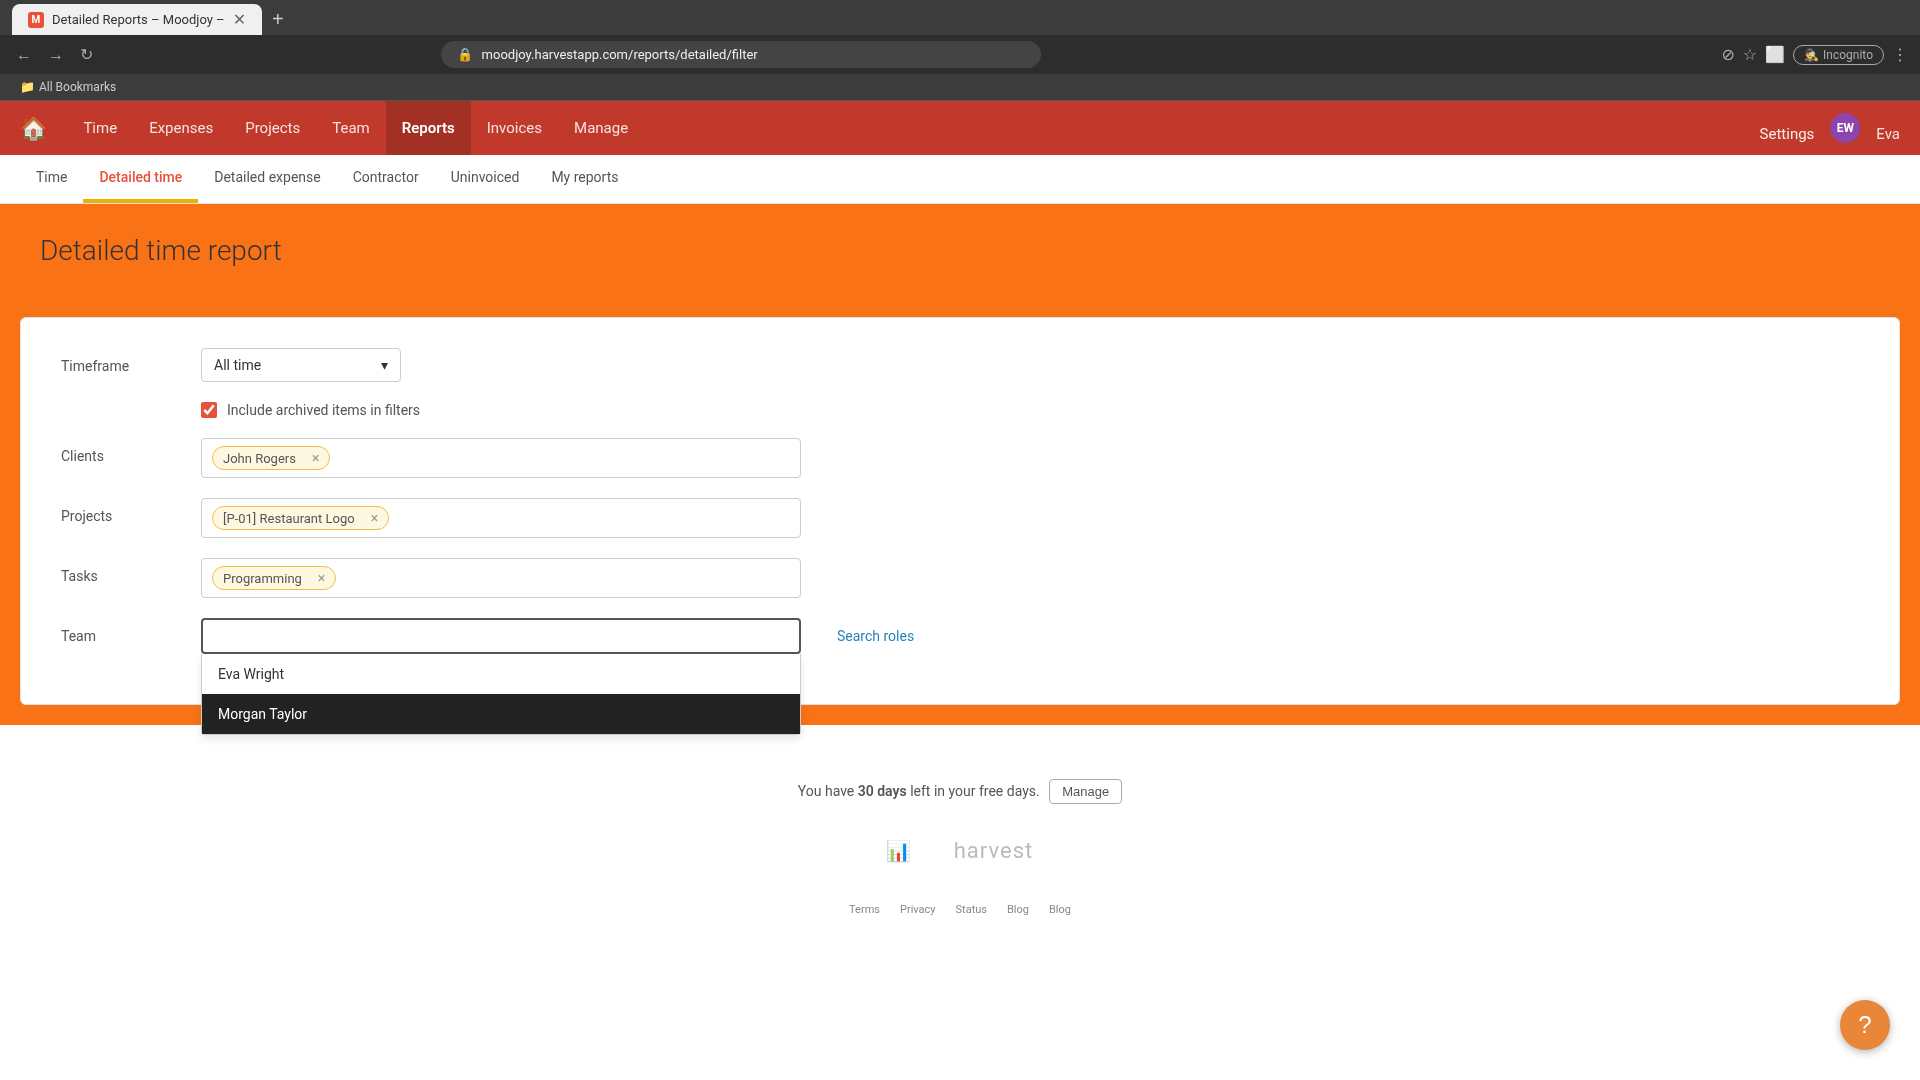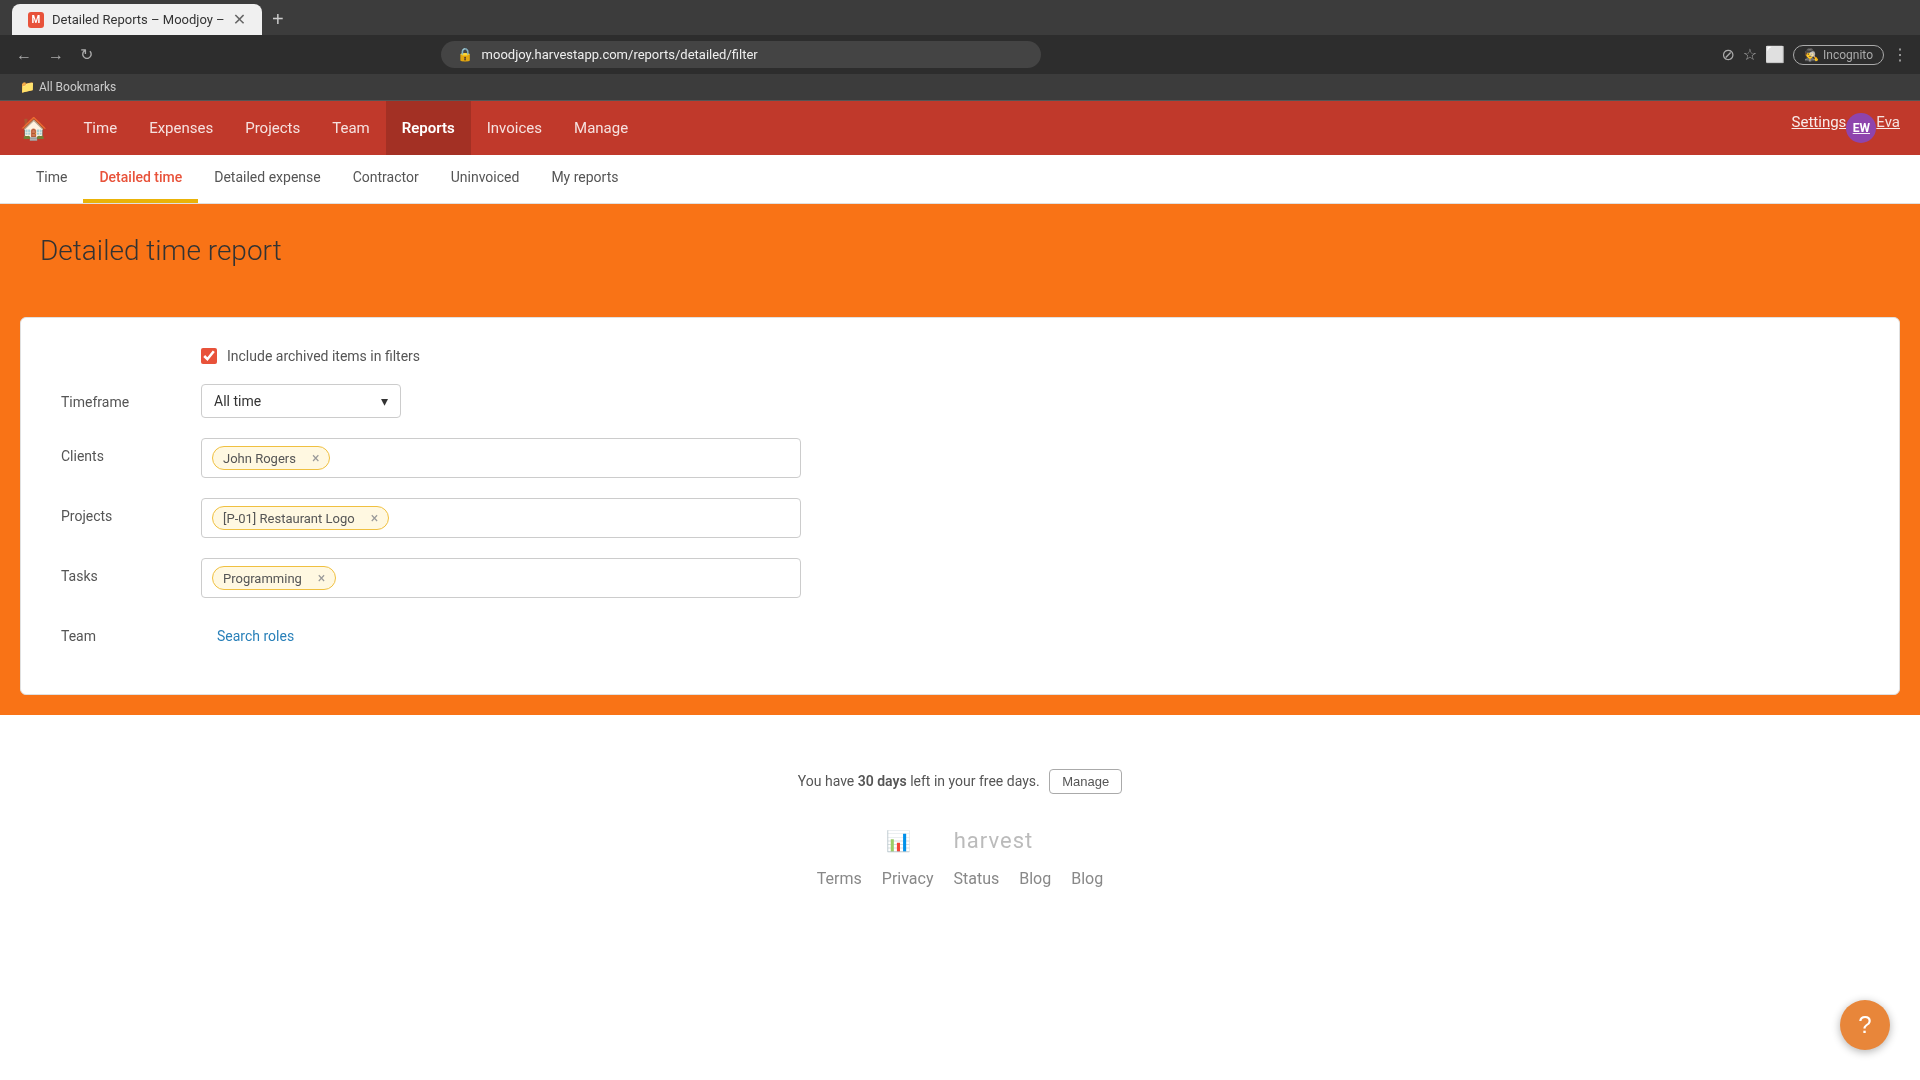--- a/index.html
+++ b/index.html
@@ -22,21 +22,21 @@
 
     
     .app { background: white; min-height: calc(1080px - 95px); }
 
     
     .main-nav { background: #c0392b; display: flex; align-items: center; padding: 0 20px; height: 54px; }
     .nav-logo { color: white; margin-right: 20px; font-size: 22px; }
     .nav-items { display: flex; align-items: center; gap: 0; }
     .nav-item { color: rgba(255,255,255,0.85); padding: 0 16px; height: 54px; display: flex; align-items: center; text-decoration: none; font-size: 15px; font-weight: 400; cursor: pointer; }
     .nav-item.active { color: white; font-weight: 600; background: rgba(0,0,0,0.15); }
-    .nav-right { margin-left: auto; display: flex; align-items: flex-start; color: rgba(255,255,255,0.9); font-size: 15px; text-decoration: underline; }
+    .nav-right { margin-left: auto; display: flex; align-items: flex-end; gap: 16px; color: rgba(255,255,255,0.9); font-size: 15px; }
     .nav-avatar { width: 30px; height: 30px; border-radius: 50%; background: #8e44ad; display: flex; align-items: center; justify-content: center; color: white; font-size: 12px; font-weight: bold; }
 
     
     .sub-nav { border-bottom: 1px solid #e0e0e0; padding: 0 20px; display: flex; gap: 0; background: white; }
     .sub-nav-item { padding: 14px 16px; font-size: 14px; color: #555; cursor: pointer; border-bottom: 2px solid transparent; text-decoration: none; }
     .sub-nav-item.active { color: #e8523a; border-bottom: 4px solid #eab308; font-weight: 500; }
     .page-title { font-size: 28px; font-weight: 300; color: #333; margin-bottom: 30px; }
 
     
     .filter-form { background: white; border: 1px solid #e0e0e0; border-radius: 6px; padding: 30px 40px; margin: 0 20px; }
@@ -58,21 +58,21 @@
     .dropdown-list { position: absolute; top: 100%; left: 0; width: 600px; background: white; border: 1px solid #ccc; border-top: none; border-radius: 0 0 4px 4px; z-index: 100; box-shadow: 0 4px 8px rgba(0,0,0,0.1); }
     .dropdown-item { padding: 12px 16px; font-size: 14px; color: #333; cursor: pointer; }
     .dropdown-item.highlighted { background: #222; color: white; }
 
     
     .page-footer { text-align: center; padding: 20px; color: #888; font-size: 13px; }
     .trial-banner { text-align: center; padding: 14px; color: #555; font-size: 14px; }
     .trial-banner strong { font-weight: 600; }
     .upgrade-btn { background: none; border: 1px solid #aaa; border-radius: 4px; padding: 4px 12px; font-size: 13px; cursor: pointer; color: #555; margin-left: 6px; }
     .footer-links { display: flex; justify-content: center; gap: 20px; padding: 10px; }
-    .footer-link { color: #888; text-decoration: none; font-size: 16px; }
+    .footer-link { color: #888; text-decoration: none; font-size: 11px; margin-top: 24px; }
     .harvest-logo { font-size: 20px; color: #bbb; display: flex; align-items: center; gap: 6px; justify-content: center; margin-bottom: 6px; }
 
     
     .help-btn { position: fixed; bottom: 30px; right: 30px; width: 50px; height: 50px; border-radius: 50%; background: #e8863a; border: none; color: white; font-size: 24px; cursor: pointer; display: flex; align-items: center; justify-content: center; box-shadow: 0 2px 8px rgba(0,0,0,0.3); }
 
     .content-area { background: #f97316; padding-bottom: 20px; }
     .title-area { padding: 30px 40px 20px; }
 
     .bookmarks-bar { background: #3c3c3c; padding: 4px 12px; display: flex; align-items: center; border-bottom: 1px solid #555; }
     .bookmark-item { color: #ccc; font-size: 12px; padding: 2px 8px; display: flex; align-items: center; gap: 4px; cursor: pointer; }
@@ -152,34 +152,34 @@
     <a class="sub-nav-item">My reports</a>
   </div>
 
   <div class="content-area">
     <div class="title-area">
       <h1 class="page-title">Detailed time report</h1>
     </div>
 
     <div class="filter-form">
 
+      <div class="form-row">
+        <label class="form-label">Timeframe</label>
+        <div class="form-field">
+          <div class="select-field">
+            <span>All time</span>
+            <span>▾</span>
+          </div>
+        </div>
+      </div>
+
       <div class="form-row" style="margin-left: 140px; margin-bottom: 20px;">
         <div class="checkbox-row">
           <input type="checkbox" checked="" style="">
           <label class="checkbox-label">Include archived items in filters</label>
-        </div>
-      </div>
-
-      <div class="form-row">
-        <label class="form-label">Timeframe</label>
-        <div class="form-field">
-          <div class="select-field">
-            <span>All time</span>
-            <span>▾</span>
-          </div>
         </div>
       </div>
 
       <div class="form-row">
         <label class="form-label">Clients</label>
         <div class="form-field">
           <div class="tag-field">
             <div class="tag">
               <span>John Rogers</span>
               <span class="tag-x">×</span>
@@ -207,20 +207,28 @@
             <div class="tag">
               <span>Programming</span>
               <span class="tag-x">×</span>
             </div>
           </div>
         </div>
       </div>
 
       <div class="form-row" style="align-items: flex-start;">
         <label class="form-label">Team</label>
+        <div class="team-field-area">
+          <input type="text" class="team-input" style="">
+          
+          <div class="dropdown-list">
+            <div class="dropdown-item">Eva Wright</div>
+            <div class="dropdown-item highlighted">Morgan Taylor</div>
+          </div>
+        </div>
         <a class="search-roles-link" href="#" style="margin-left: 16px;">Search roles</a>
       </div>
 
     </div>
   </div>
 
   <div class="trial-banner" style="margin-top: 40px;">
     <span>You have</span>
     <strong>30 days</strong>
     <span>left in your free days.</span>

